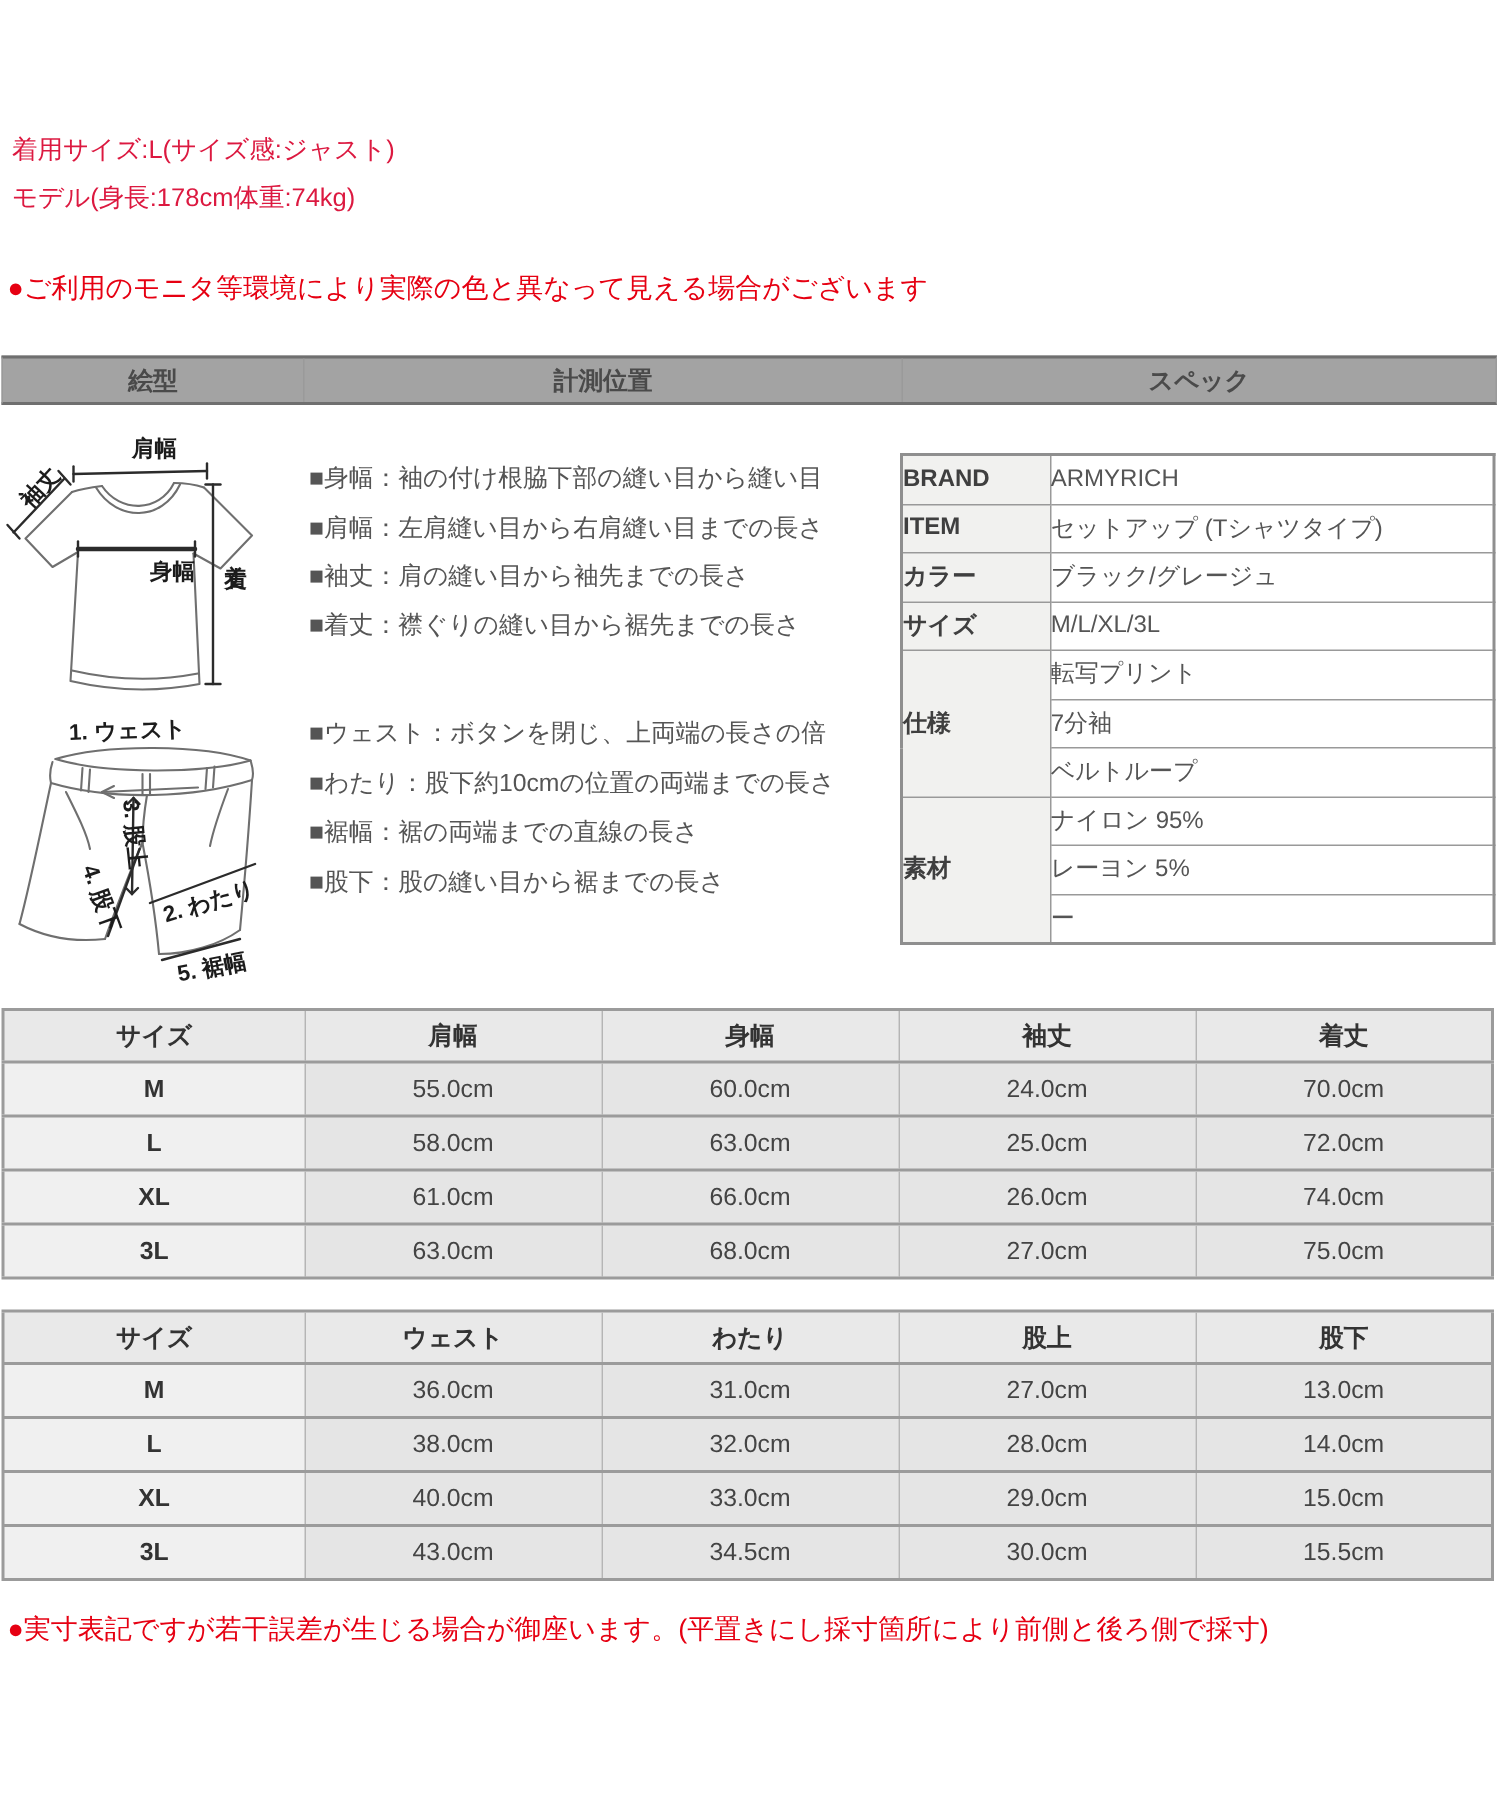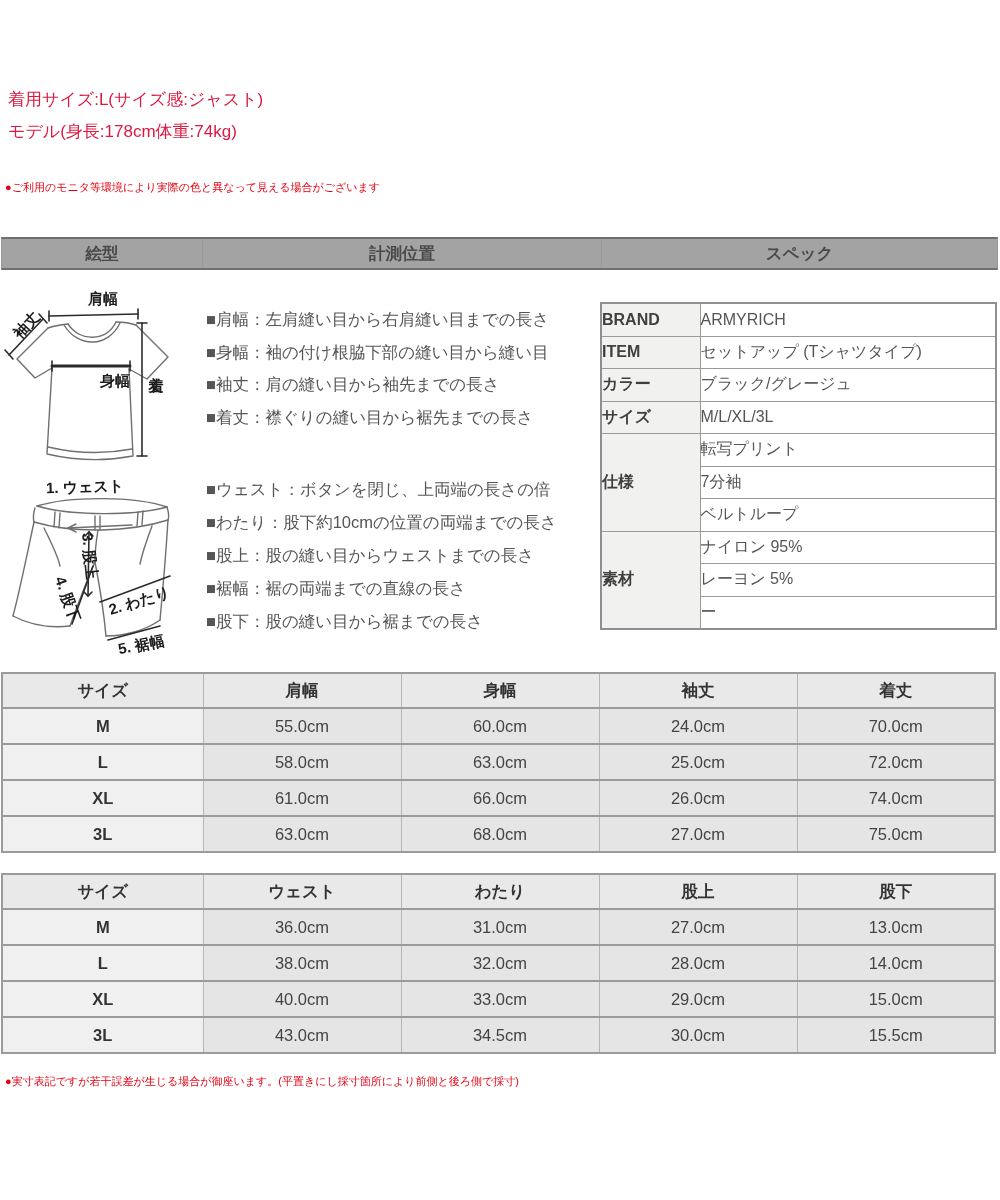--- a/index.html
+++ b/index.html
@@ -5,21 +5,21 @@
   html,body { margin:0; padding:0; background:#ffffff; }
   .page {
     position:relative; width:1000px; height:1200px; background:#ffffff;
     font-family:"Liberation Sans","DejaVu Sans",sans-serif; color:#444;
     overflow:hidden;
   }
 
   
   .top-info { position:absolute; left:8px; top:84px; font-size:17px; line-height:32px;
               color:var(--red_primary,#dc1940); }
-  .note { position:absolute; font-size:11px; color:var(--red_note,#e60012); white-space:nowrap; }
+  .note { position:absolute; font-size:18px; color:var(--red_note,#e60012); white-space:nowrap; }
   .note-monitor { left:5px; top:180px; }
   .note-bottom  { left:5px; top:1074px; }
 
   
   .section-header { position:absolute; left:1px; top:237px; width:995px; height:29px;
     display:flex; background:#a3a3a3;
     border-top:2px solid #6f6f6f; border-bottom:2px solid #6f6f6f;
     border-left:1px solid #9a9a9a; border-right:1px solid #9a9a9a; }
   .section-header .cell { display:flex; align-items:center; justify-content:center;
     font-weight:bold; font-size:16.5px; color:#4a4a4a; }
@@ -147,29 +147,28 @@
       </g>
     </svg>
     <div class="dlabel" style="left:46px; top:12px; transform:rotate(-2deg);">1. ウェスト</div>
     <div class="dlabel" style="left:96px; top:66px; transform:rotate(84deg); transform-origin:left top;">3. 股上</div>
     <div class="dlabel" style="left:108px; top:126px; transform:rotate(-17deg);">2. わたり</div>
     <div class="dlabel" style="left:68px; top:108px; transform:rotate(70deg); transform-origin:left top;">4. 股下</div>
     <div class="dlabel" style="left:118px; top:170px; transform:rotate(-11deg);">5. 裾幅</div>
   </div>
 
   <div class="desc-group" id="desc-shirt">
+    <div class="desc-line">■身幅：袖の付け根脇下部の縫い目から縫い目</div>
     <div class="desc-line">■肩幅：左肩縫い目から右肩縫い目までの長さ</div>
-    <div class="desc-line">■身幅：袖の付け根脇下部の縫い目から縫い目</div>
     <div class="desc-line">■袖丈：肩の縫い目から袖先までの長さ</div>
     <div class="desc-line">■着丈：襟ぐりの縫い目から裾先までの長さ</div>
   </div>
   <div class="desc-group" id="desc-pants">
     <div class="desc-line">■ウェスト：ボタンを閉じ、上両端の長さの倍</div>
     <div class="desc-line">■わたり：股下約10cmの位置の両端までの長さ</div>
-    <div class="desc-line">■股上：股の縫い目からウェストまでの長さ</div>
     <div class="desc-line">■裾幅：裾の両端までの直線の長さ</div>
     <div class="desc-line">■股下：股の縫い目から裾までの長さ</div>
   </div>
 
   <table class="spec-table">
     <colgroup>
         <col style="width:99px">
         <col>
       </colgroup>
     <tbody>

